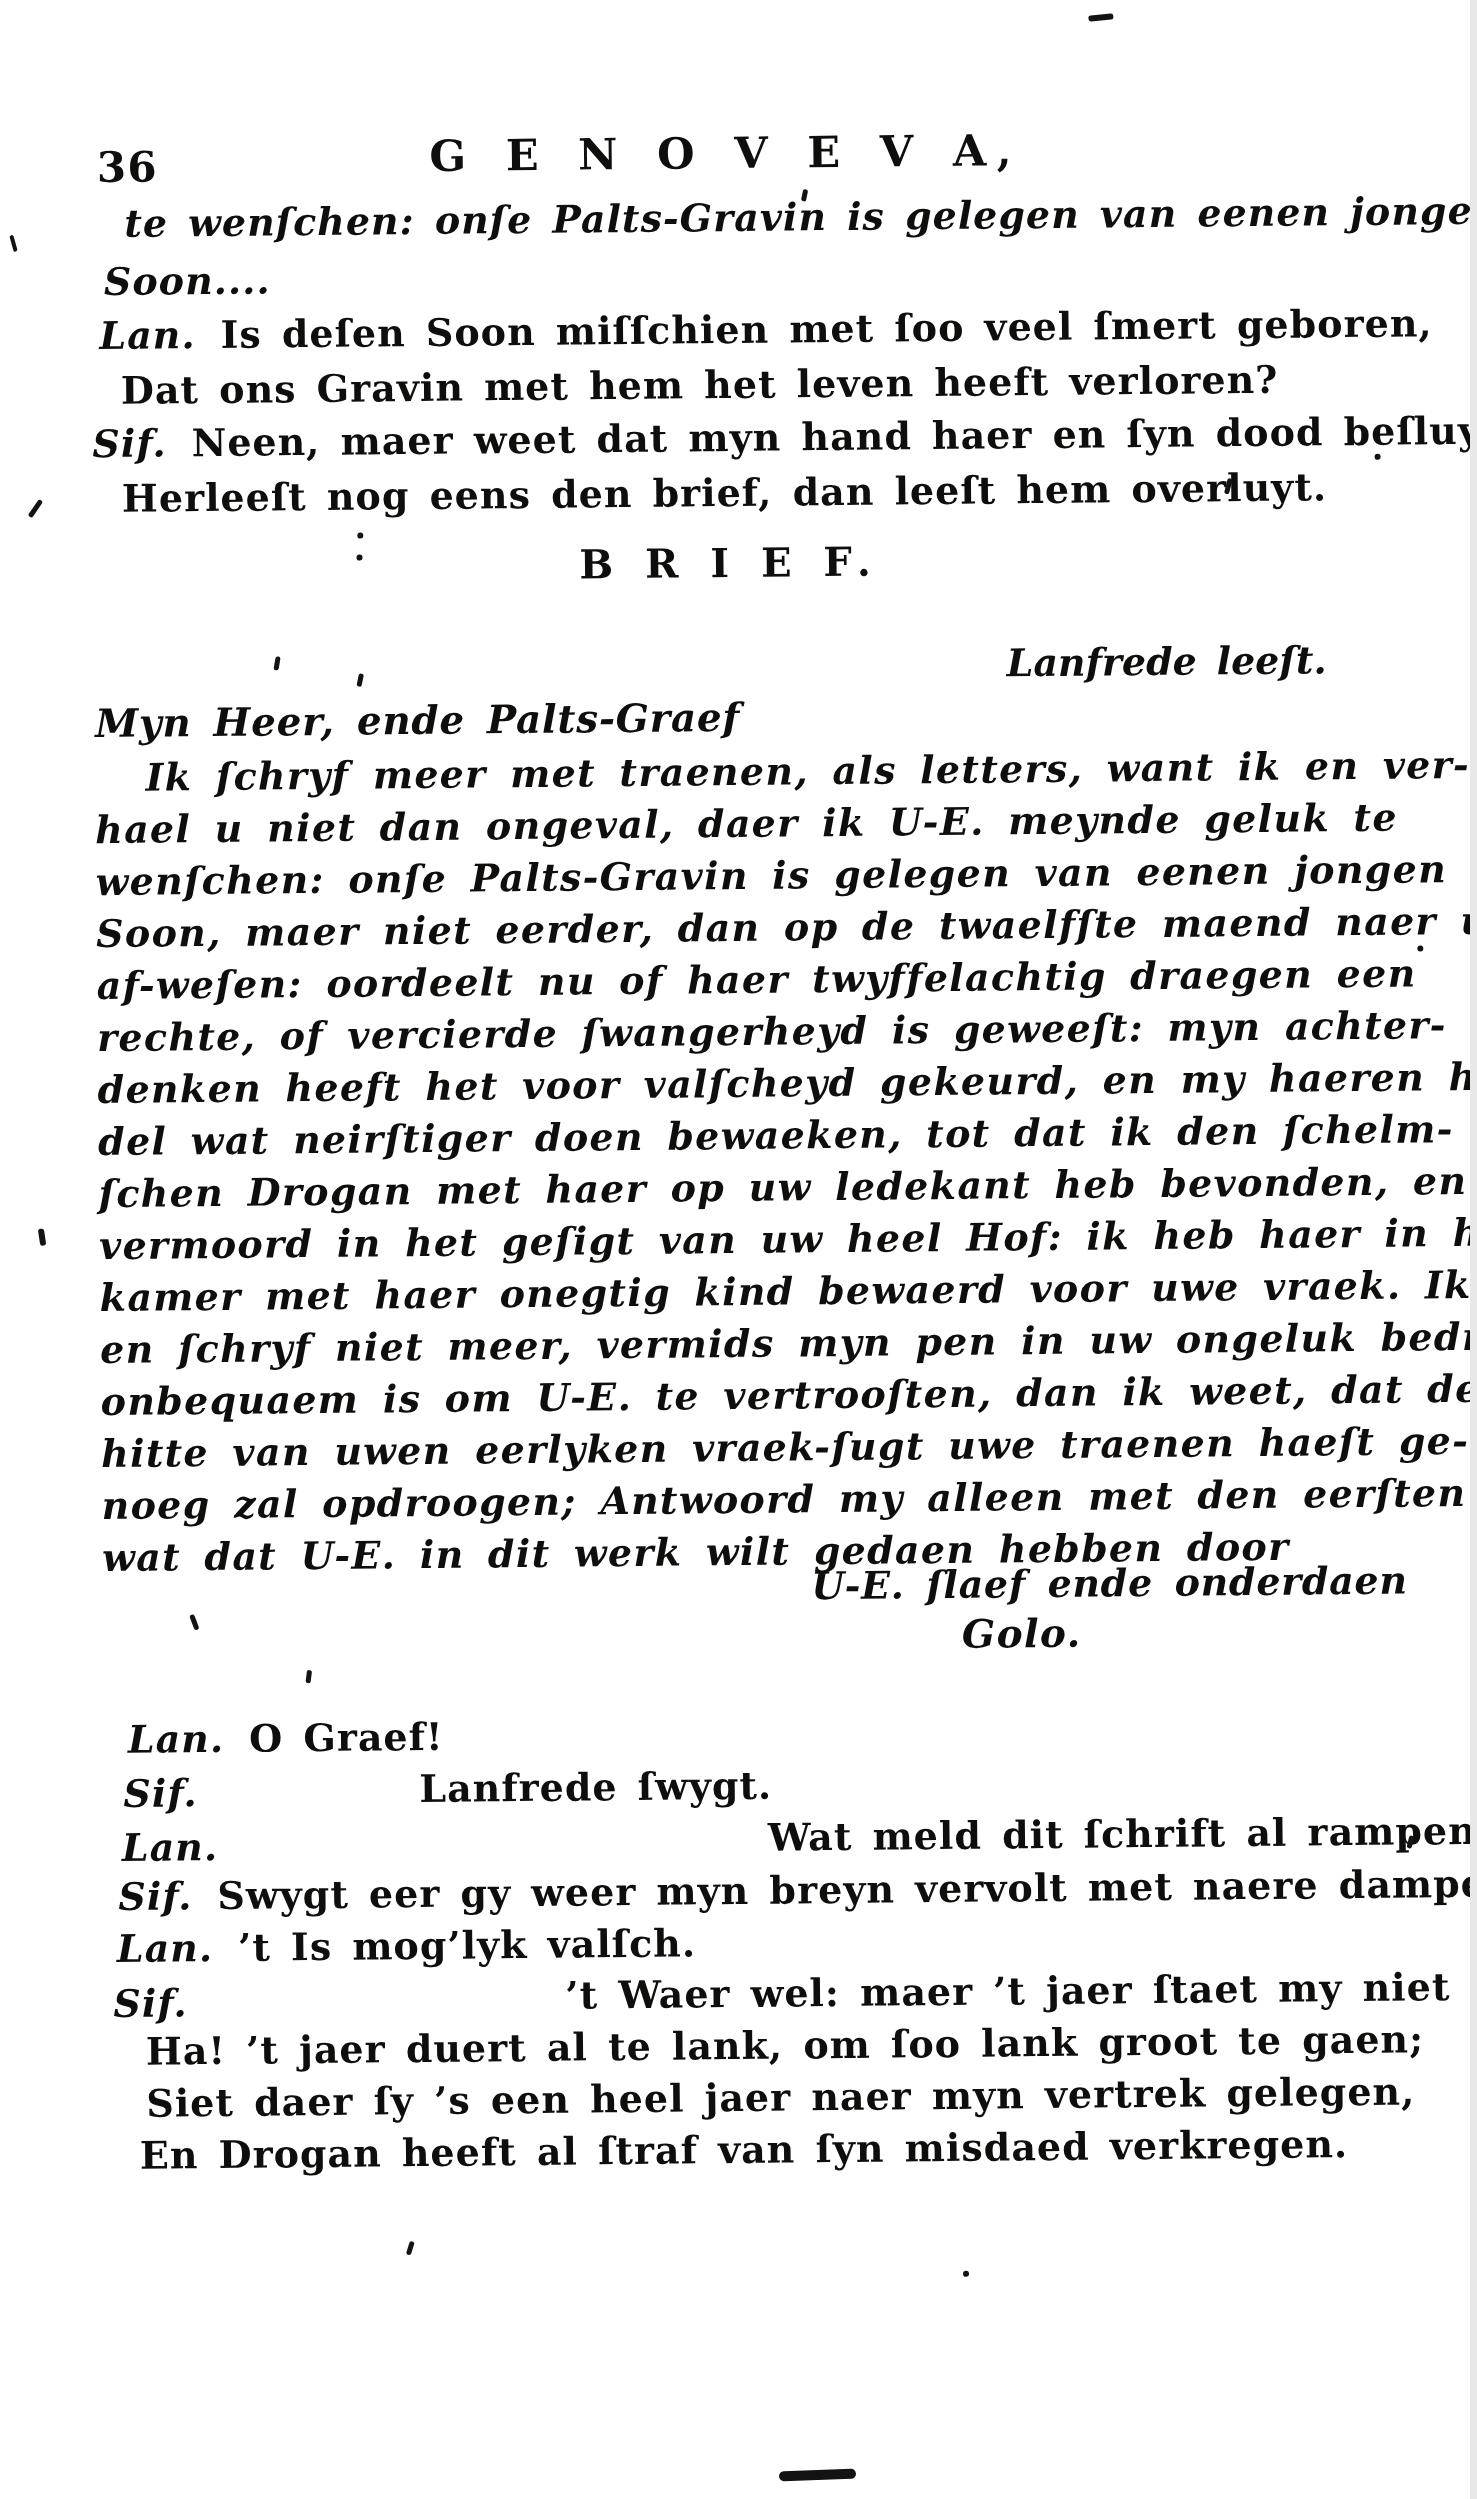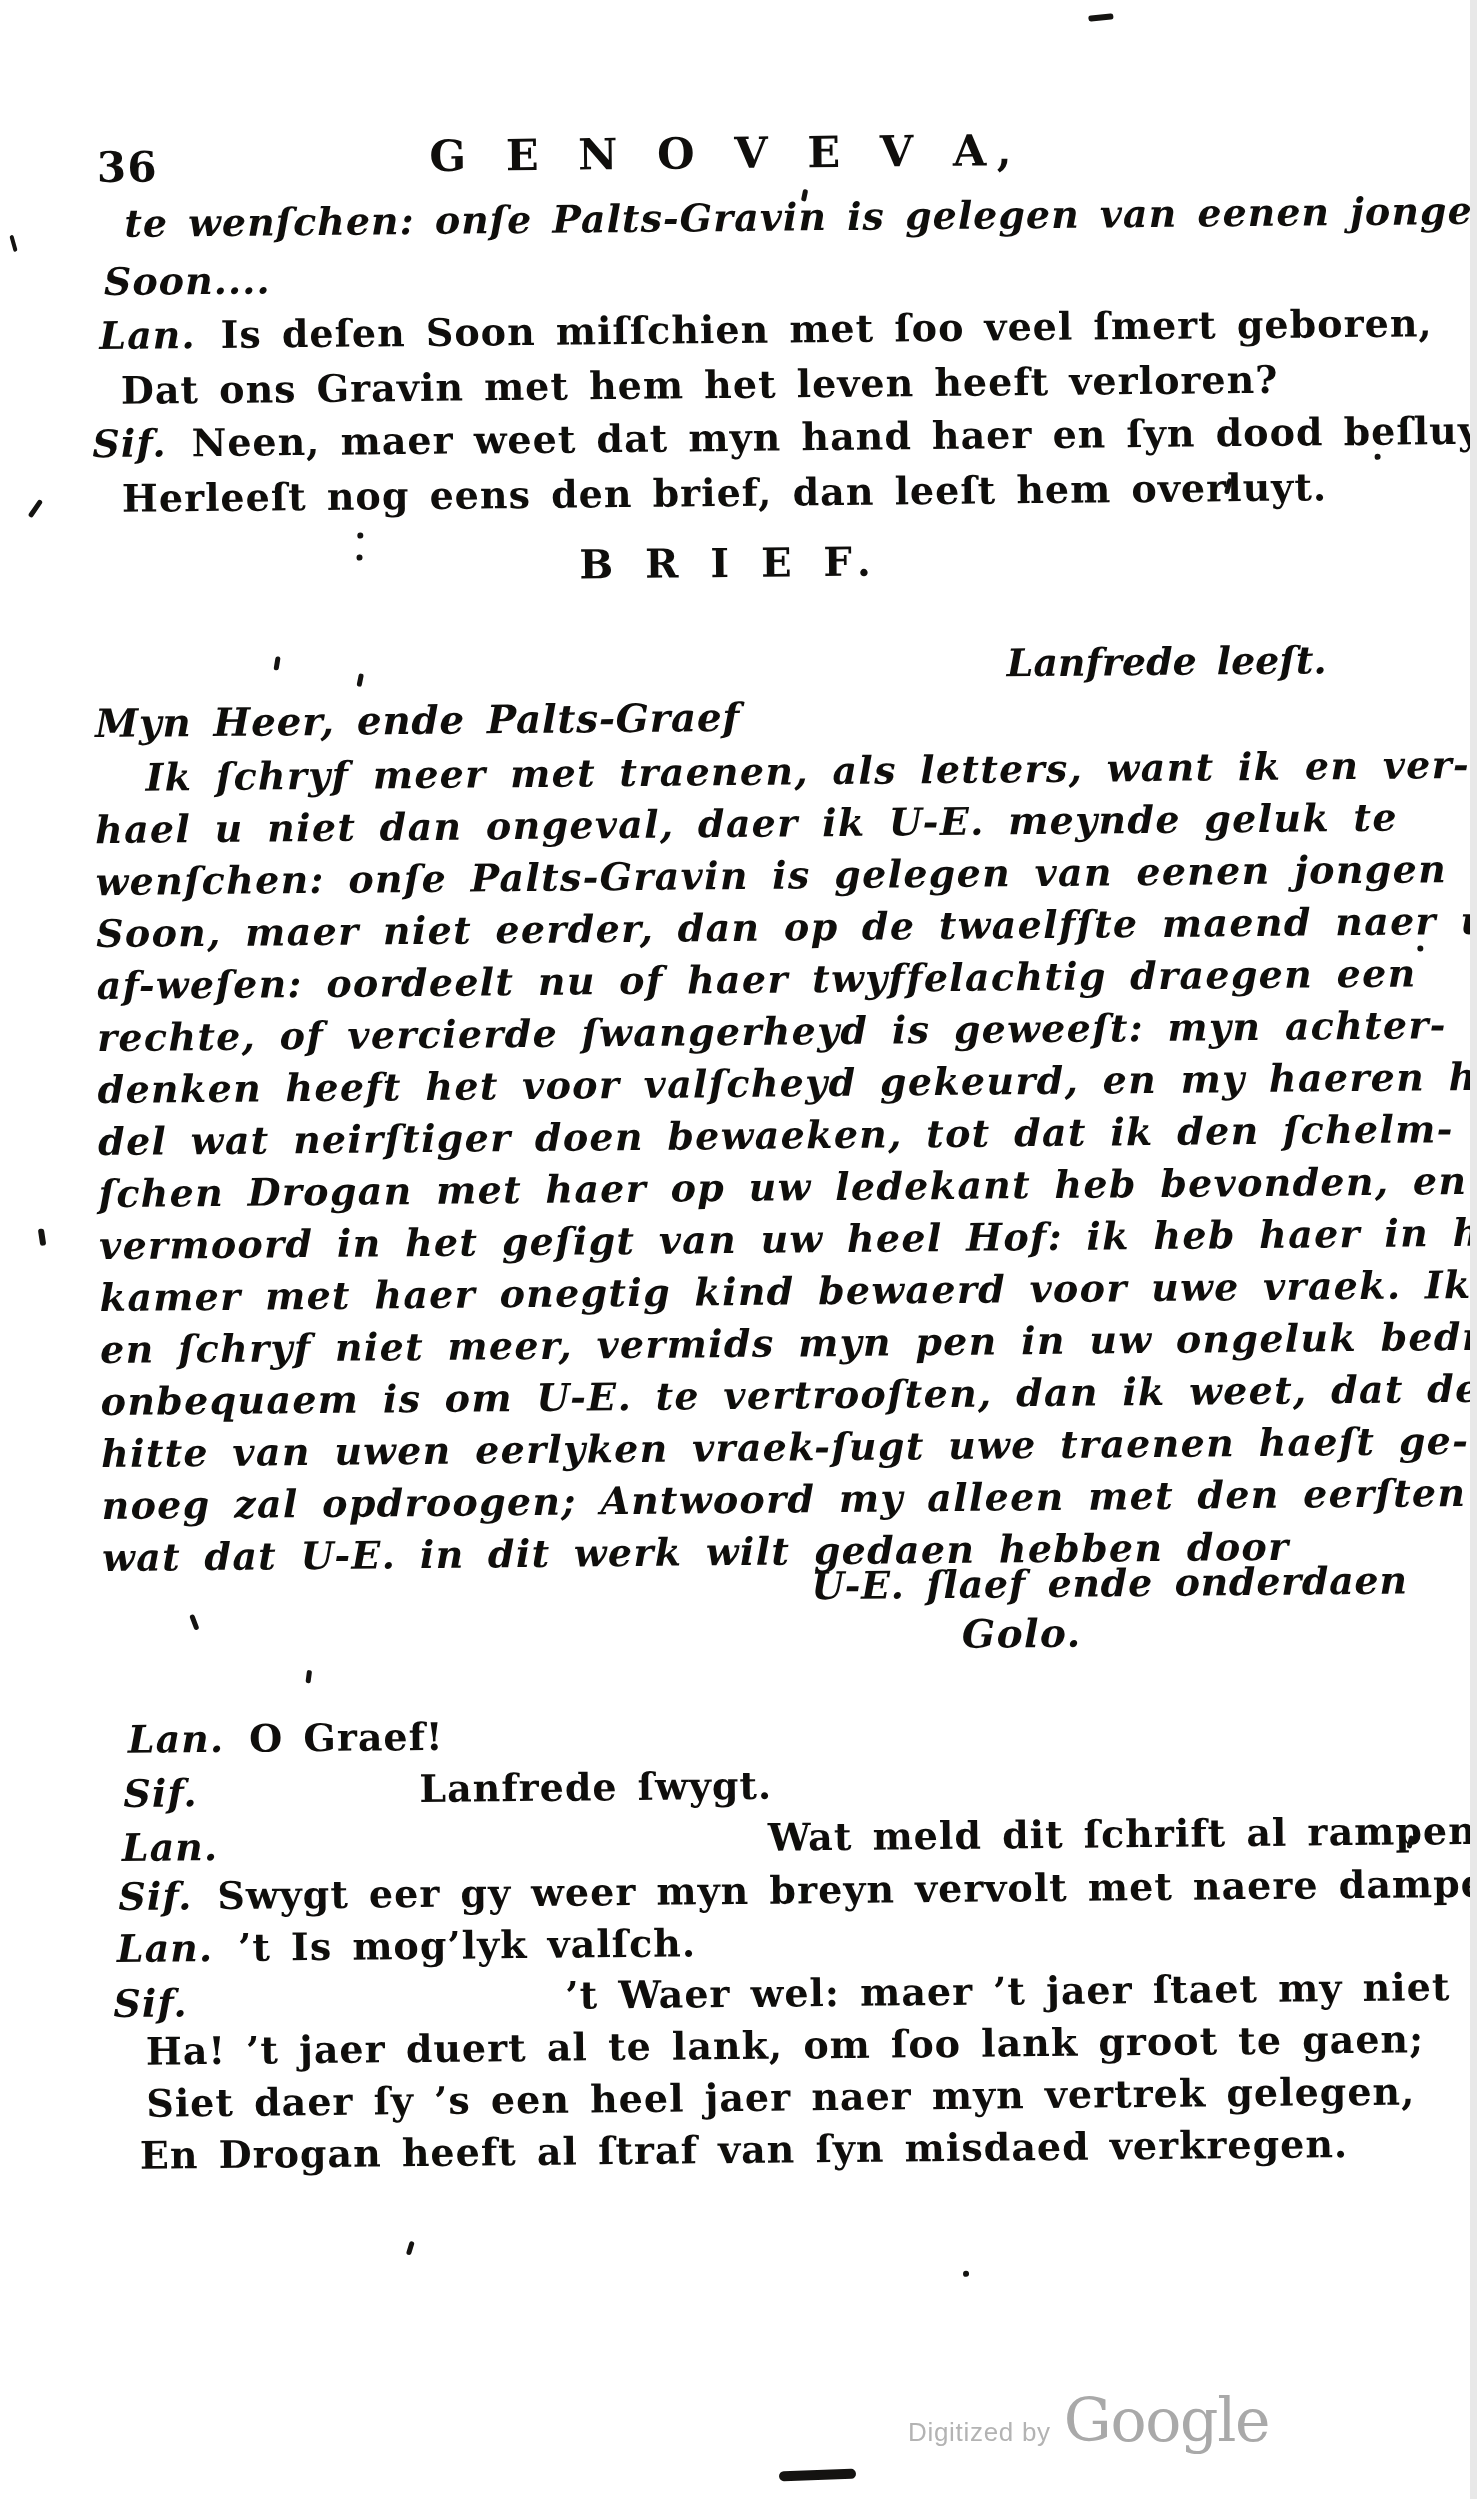--- a/index.html
+++ b/index.html
@@ -107,20 +107,16 @@
     <div class="speck" style="left:362px;top:670px;width:4.6px;height:13px;border-radius:2px;transform:rotate(12deg);"></div>
     <div class="speck" style="left:1419px;top:952px;width:5.9px;height:5.9px;border-radius:50%;"></div>
     <div class="speck" style="left:38px;top:1222px;width:5.9px;height:17px;border-radius:2.6px;transform:rotate(-8deg);"></div>
     <div class="speck" style="left:187px;top:1609px;width:5.2px;height:15.6px;border-radius:2.6px;transform:rotate(-20deg);"></div>
     <div class="speck" style="left:301px;top:1666px;width:4.6px;height:13px;border-radius:2px;transform:rotate(8deg);"></div>
     <div class="speck" style="left:1401px;top:1842px;width:5.2px;height:13px;border-radius:2.6px;transform:rotate(14deg);"></div>
     <div class="speck" style="left:397px;top:2238px;width:5.2px;height:14.3px;border-radius:2.6px;transform:rotate(18deg);"></div>
     <div class="speck" style="left:952px;top:2273px;width:5.9px;height:5.9px;border-radius:50%;"></div>
   </div>
 
-  <div class="wm">
-    <span class="wm-prefix">Digitized by</span>
-    <span class="wm-brand">Google</span>
-  </div>
 
   <div class="smudge"></div>
 </div>
 
 
 </body></html>

